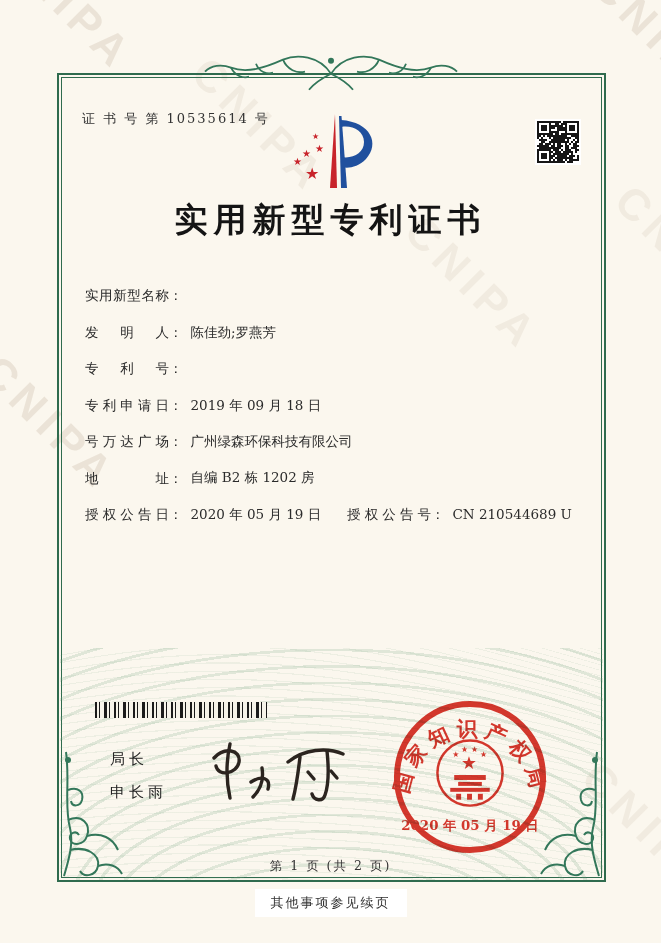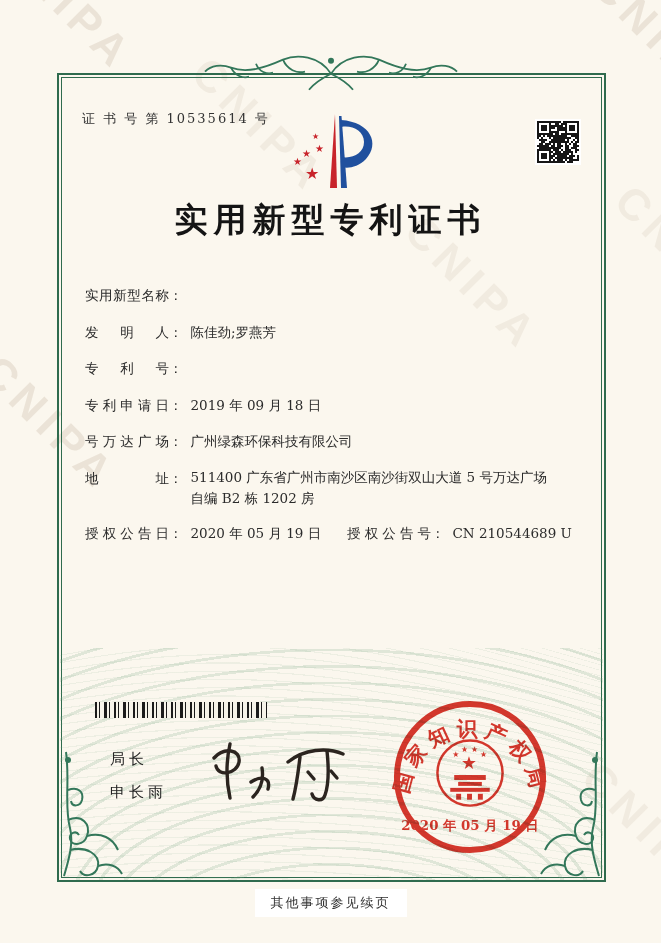--- a/index.html
+++ b/index.html
@@ -610,21 +610,20 @@
     </div>
     <div class="row">
       <span class="lab">号万达广场</span>
         <span class="col">：</span>
       <span class="val">广州绿森环保科技有限公司</span>
     </div>
     <div class="row">
       <span class="lab">地址</span>
         <span class="col">：</span>
       <span class="val addr-lines">
-        <div class="val-line">511400 广东省广州市南沙区南沙街双山大道 5 号万达广场</div>
         <div class="val-line">自编 B2 栋 1202 房</div>
       </span>
     </div>
     <div class="row grant-row">
       <span class="lab">授权公告日</span>
         <span class="col">：</span>
       <span class="val">2020 年 05 月 19 日</span>
       <span class="pair2">
         <span class="lab">授权公告号</span>
           <span class="col">：</span>
@@ -672,15 +671,16 @@
       <rect x="64" y="78" width="32" height="5"></rect>
       <rect x="68" y="85" width="24" height="4"></rect>
       <rect x="60" y="91" width="40" height="4"></rect>
       <rect x="66" y="97" width="5" height="6"></rect>
       <rect x="77" y="97" width="5" height="6"></rect>
       <rect x="88" y="97" width="5" height="6"></rect>
     </g>
     <text x="80" y="134" text-anchor="middle" font-size="13.5" font-weight="bold" fill="#d42a1f">2020 年 05 月 19 日</text>
   </svg>
 
+  <div class="page-num">第 1 页 (共 2 页)</div>
   <div class="note">其他事项参见续页</div>
 
 </div>
 
 </body></html>

